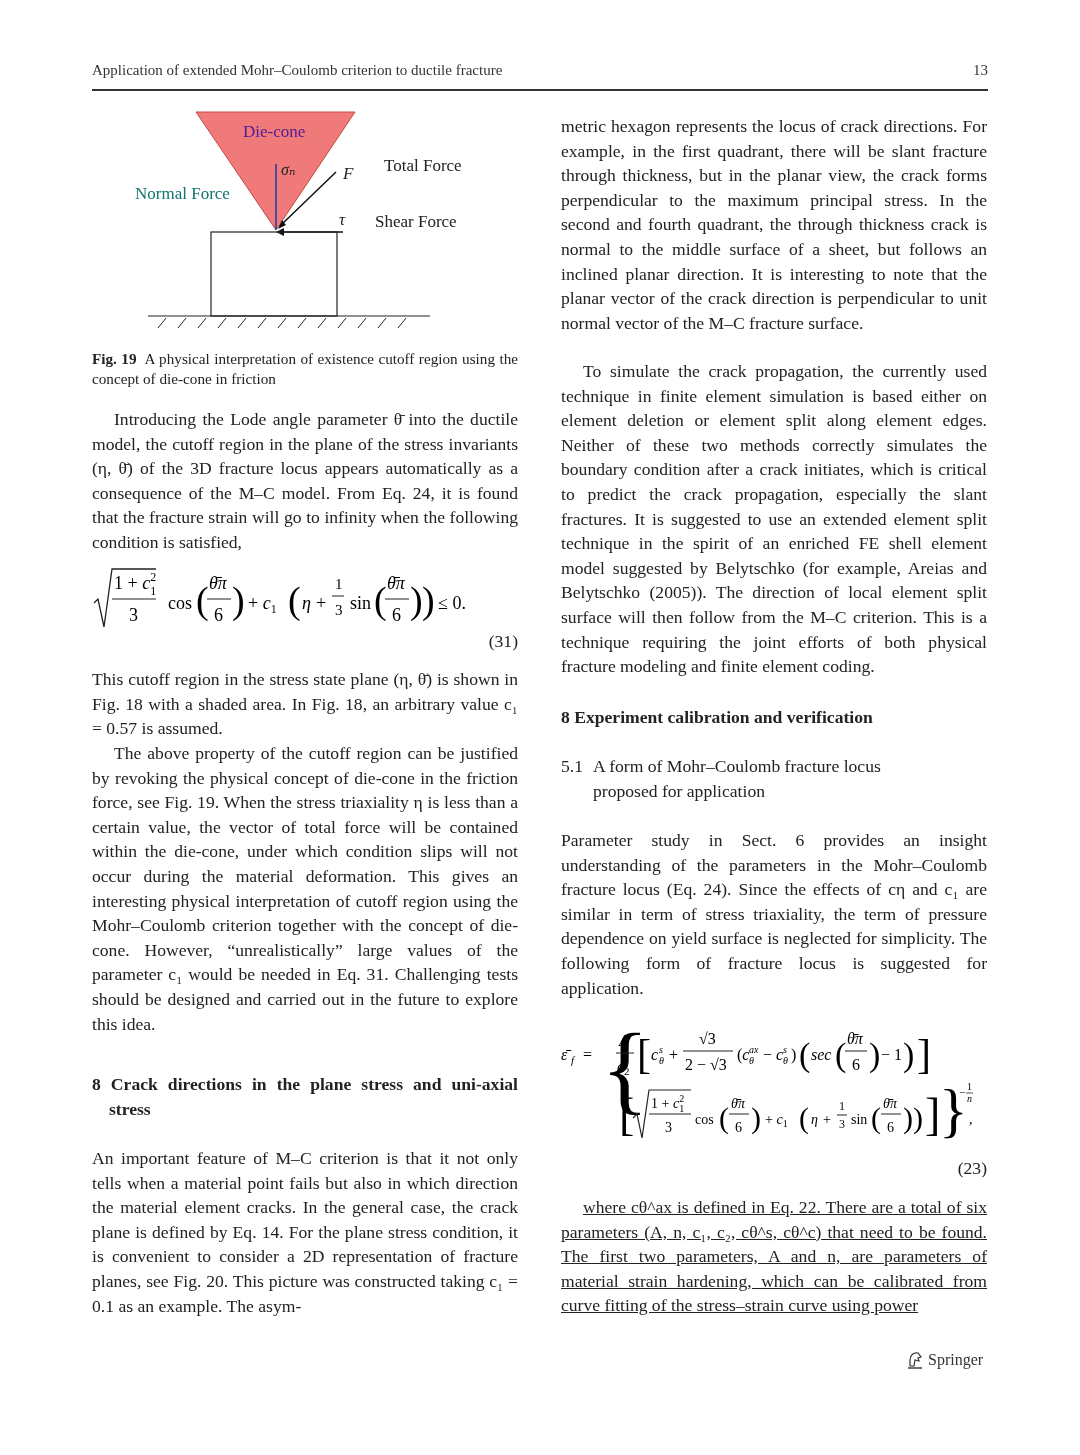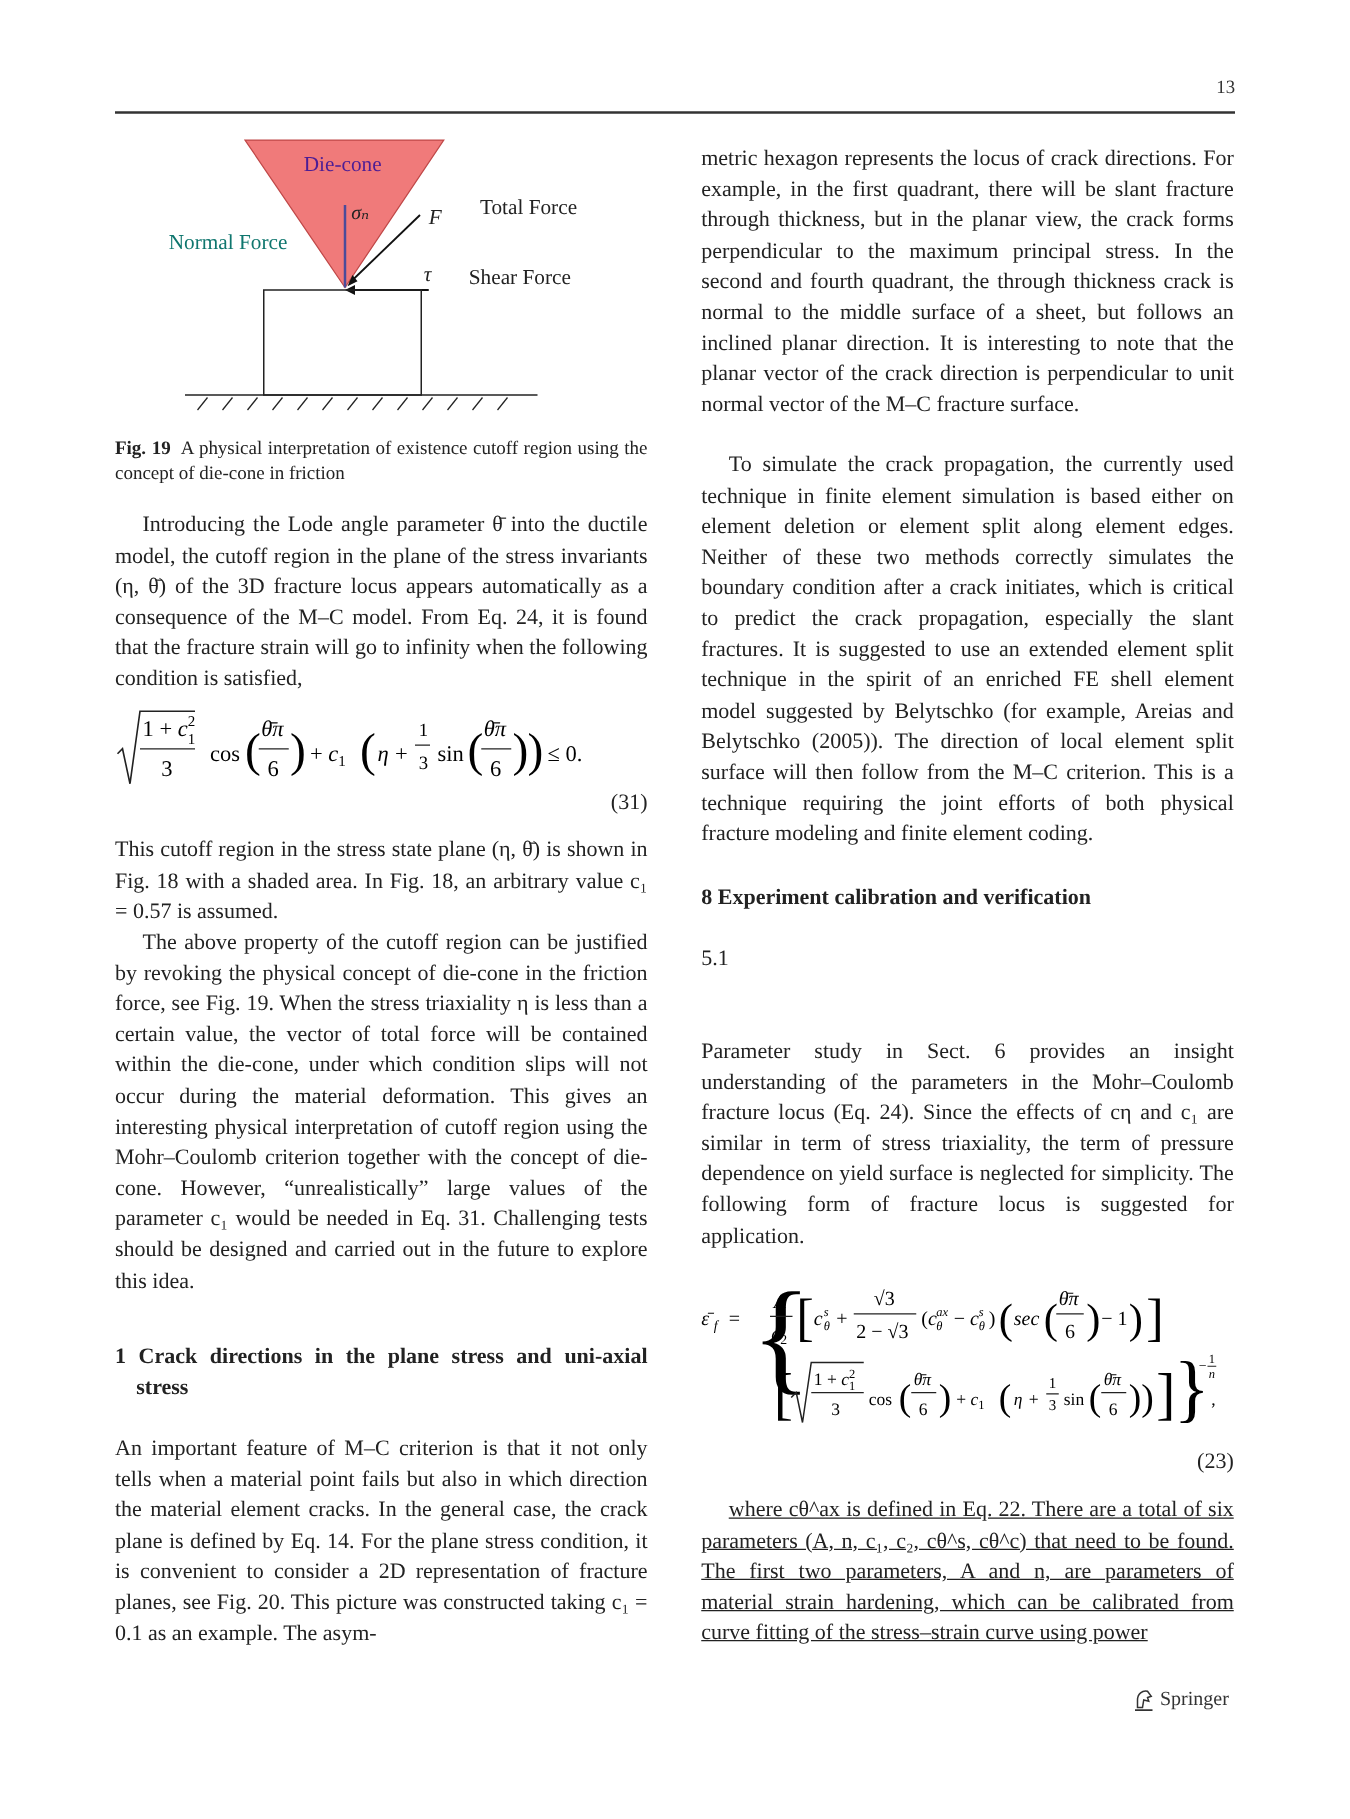--- a/index.html
+++ b/index.html
@@ -28,20 +28,21 @@
 
   .heading { position: absolute; width: 426px; font-weight: bold; font-size: 17.6px; line-height: 24.6px; }
   .subheading { position: absolute; width: 426px; font-size: 17.6px; line-height: 24.6px; }
 
   .footer-logo { position: absolute; left: 906px; top: 1350px; font-size: 16px; color: #333; display: flex; align-items: center; gap: 4px; }
 </style>
 </head>
 <body>
 
 <div class="running-head">
+  <span class="title">Application of extended Mohr–Coulomb criterion to ductile fracture</span>
   <span class="pageno">13</span>
 </div>
 <div class="head-rule"></div>
 
 <div class="figure">
   <svg width="360" height="225" viewBox="0 0 360 225" xmlns="http://www.w3.org/2000/svg">
     <polygon points="66,4 225,4 146,122" fill="#f07a7a" stroke="#c04848" stroke-width="1"></polygon>
     <line x1="146" y1="56" x2="146" y2="122" stroke="#4b4b9a" stroke-width="2"></line>
     <line x1="206" y1="64" x2="150" y2="118" stroke="#111" stroke-width="1.5"></line>
     <polygon points="148,121 152,112 156,117" fill="#111"></polygon>
@@ -109,33 +110,34 @@
       <text x="318" y="48" font-size="38">)</text>
       <text x="330" y="48" font-size="38">)</text>
       <text x="346" y="44">≤ 0.</text>
     </svg>
     <span class="eqnum" style="top:64px;">(31)</span>
   </div>
 
   <p class="para" style="top:667px;">This cutoff region in the stress state plane (η, θ̄) is shown in Fig. 18 with a shaded area. In Fig. 18, an arbitrary value c₁ = 0.57 is assumed.</p>
   <p class="para indent" style="top:741px;">The above property of the cutoff region can be justified by revoking the physical concept of die-cone in the friction force, see Fig. 19. When the stress triaxiality η is less than a certain value, the vector of total force will be contained within the die-cone, under which condition slips will not occur during the material deformation. This gives an interesting physical interpretation of cutoff region using the Mohr–Coulomb criterion together with the concept of die-cone. However, “unrealistically” large values of the parameter c₁ would be needed in Eq. 31. Challenging tests should be designed and carried out in the future to explore this idea.</p>
 
-  <div class="heading" style="top:1072px;padding-left:17px;text-indent:-17px;">1 Crack directions in the plane stress and uni-axial stress</div>
+  <div class="heading" style="top:1072px;padding-left:17px;text-indent:-17px;">8 Crack directions in the plane stress and uni-axial stress</div>
 
   <p class="para" style="top:1146px;">An important feature of M–C criterion is that it not only tells when a material point fails but also in which direction the material element cracks. In the general case, the crack plane is defined by Eq. 14. For the plane stress condition, it is convenient to consider a 2D representation of fracture planes, see Fig. 20. This picture was constructed taking c₁ = 0.1 as an example. The asym-</p>
 </div>
 
 <div class="col col-right">
   <p class="para" style="top:114px;">metric hexagon represents the locus of crack directions. For example, in the first quadrant, there will be slant fracture through thickness, but in the planar view, the crack forms perpendicular to the maximum principal stress. In the second and fourth quadrant, the through thickness crack is normal to the middle surface of a sheet, but follows an inclined planar direction. It is interesting to note that the planar vector of the crack direction is perpendicular to unit normal vector of the M–C fracture surface.</p>
   <p class="para indent" style="top:359px;">To simulate the crack propagation, the currently used technique in finite element simulation is based either on element deletion or element split along element edges. Neither of these two methods correctly simulates the boundary condition after a crack initiates, which is critical to predict the crack propagation, especially the slant fractures. It is suggested to use an extended element split technique in the spirit of an enriched FE shell element model suggested by Belytschko (for example, Areias and Belytschko (2005)). The direction of local element split surface will then follow from the M–C criterion. This is a technique requiring the joint efforts of both physical fracture modeling and finite element coding.</p>
 
   <div class="heading" style="top:705px;">8 Experiment calibration and verification</div>
 
   <div class="subheading" style="top:754px;">
     <span style="position:absolute;left:0;top:0;">5.1</span>
+    <span style="display:block;margin-left:32px;width:330px;text-align:left;">A form of Mohr–Coulomb fracture locus proposed for application</span>
   </div>
 
   <p class="para" style="top:828px;">Parameter study in Sect. 6 provides an insight understanding of the parameters in the Mohr–Coulomb fracture locus (Eq. 24). Since the effects of cη and c₁ are similar in term of stress triaxiality, the term of pressure dependence on yield surface is neglected for simplicity. The following form of fracture locus is suggested for application.</p>
 
   <div class="eq32" style="left:0;top:1022px;">
     <svg width="426" height="140" viewBox="0 0 426 140" xmlns="http://www.w3.org/2000/svg" font-family="Liberation Serif, serif" font-size="16">
       <text x="0" y="38" font-style="italic">ε̄</text>
         <text x="10" y="42" font-size="11" font-style="italic">f</text>
       <text x="22" y="38">=</text>
       <text x="40" y="80" font-size="100" font-weight="100">{</text>

